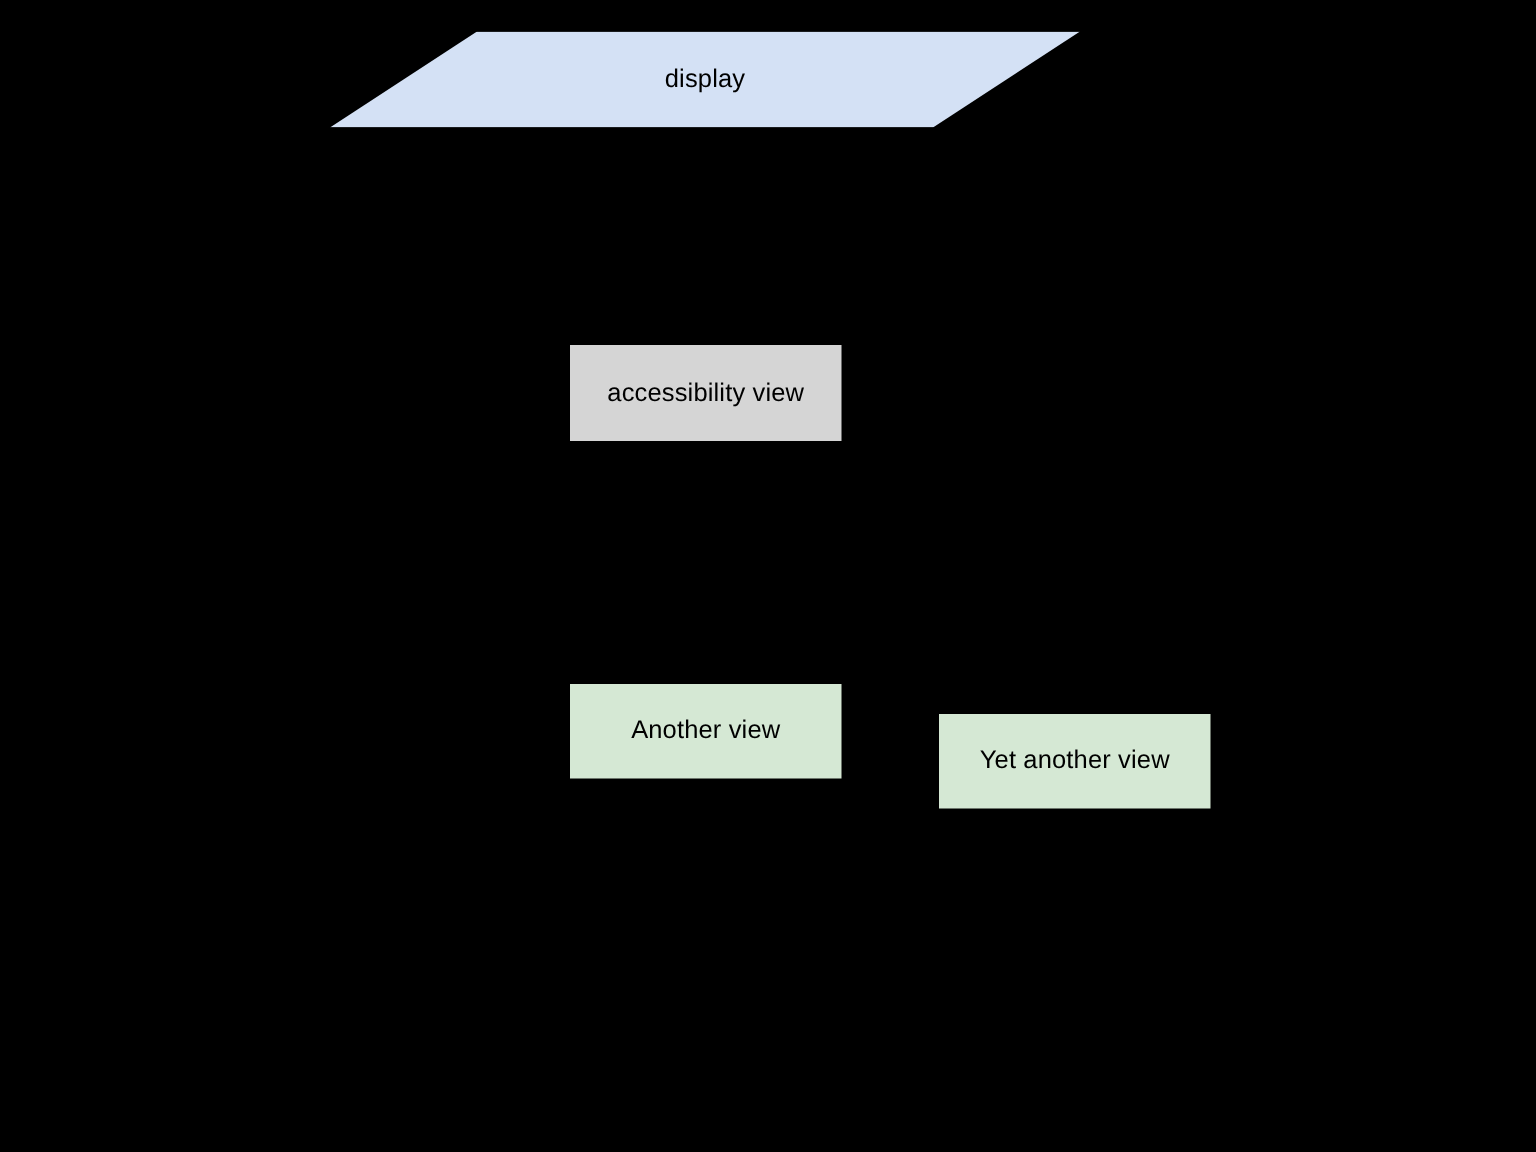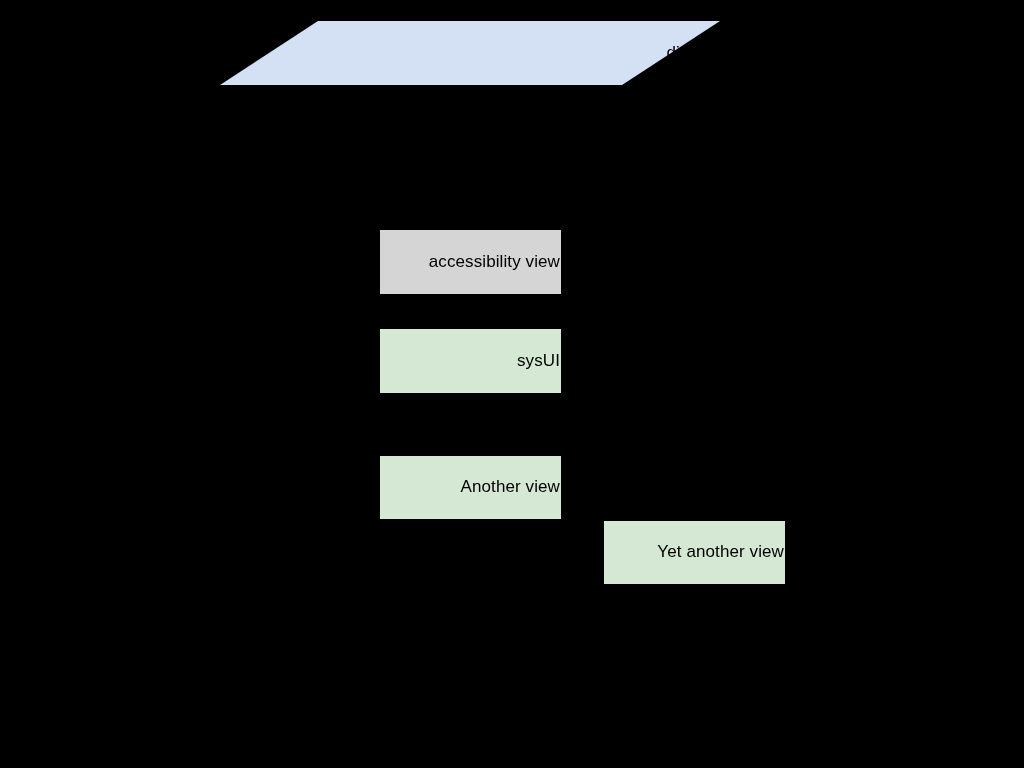--- a/index.html
+++ b/index.html
@@ -18,21 +18,21 @@
     position: relative;
     width: 1024px;
     height: 768px;
     background: #000000;
   }
   .node {
     position: absolute;
     box-sizing: border-box;
     display: flex;
     align-items: center;
-    justify-content: flex-end;
+    justify-content: center;
     text-align: center;
     color: #000000;
     font-size: 17px;
     line-height: 1.2;
     letter-spacing: 0.1px;
     white-space: nowrap;
   }
   
   .node.rect {
     border: 1px solid transparent;
@@ -68,26 +68,23 @@
   <div class="node parallelogram" style="left:220px; top:21px; width:500px; height:64px;">
     <span class="shape"></span>
     <span class="label">display</span>
   </div>
 
 
   <div class="node rect fill-gray" style="left:380px; top:230px; width:181px; height:64px;">
     <span class="label">accessibility view</span>
   </div>
 
-  <div class="node rect fill-green" style="left:380px; top:329px; width:181px; height:64px;">
-    <span class="label">sysUI</span>
-  </div>
 
 
   <div class="node rect fill-green" style="left:380px; top:456px; width:181px; height:63px;">
     <span class="label">Another view</span>
   </div>
 
-  <div class="node rect fill-green" style="left:604px; top:476px; width:181px; height:63px;margin-top:45px;">
+  <div class="node rect fill-green" style="left:626px; top:476px; width:181px; height:63px;">
     <span class="label">Yet another view</span>
   </div>
 
 </div>
 
 </body></html>

